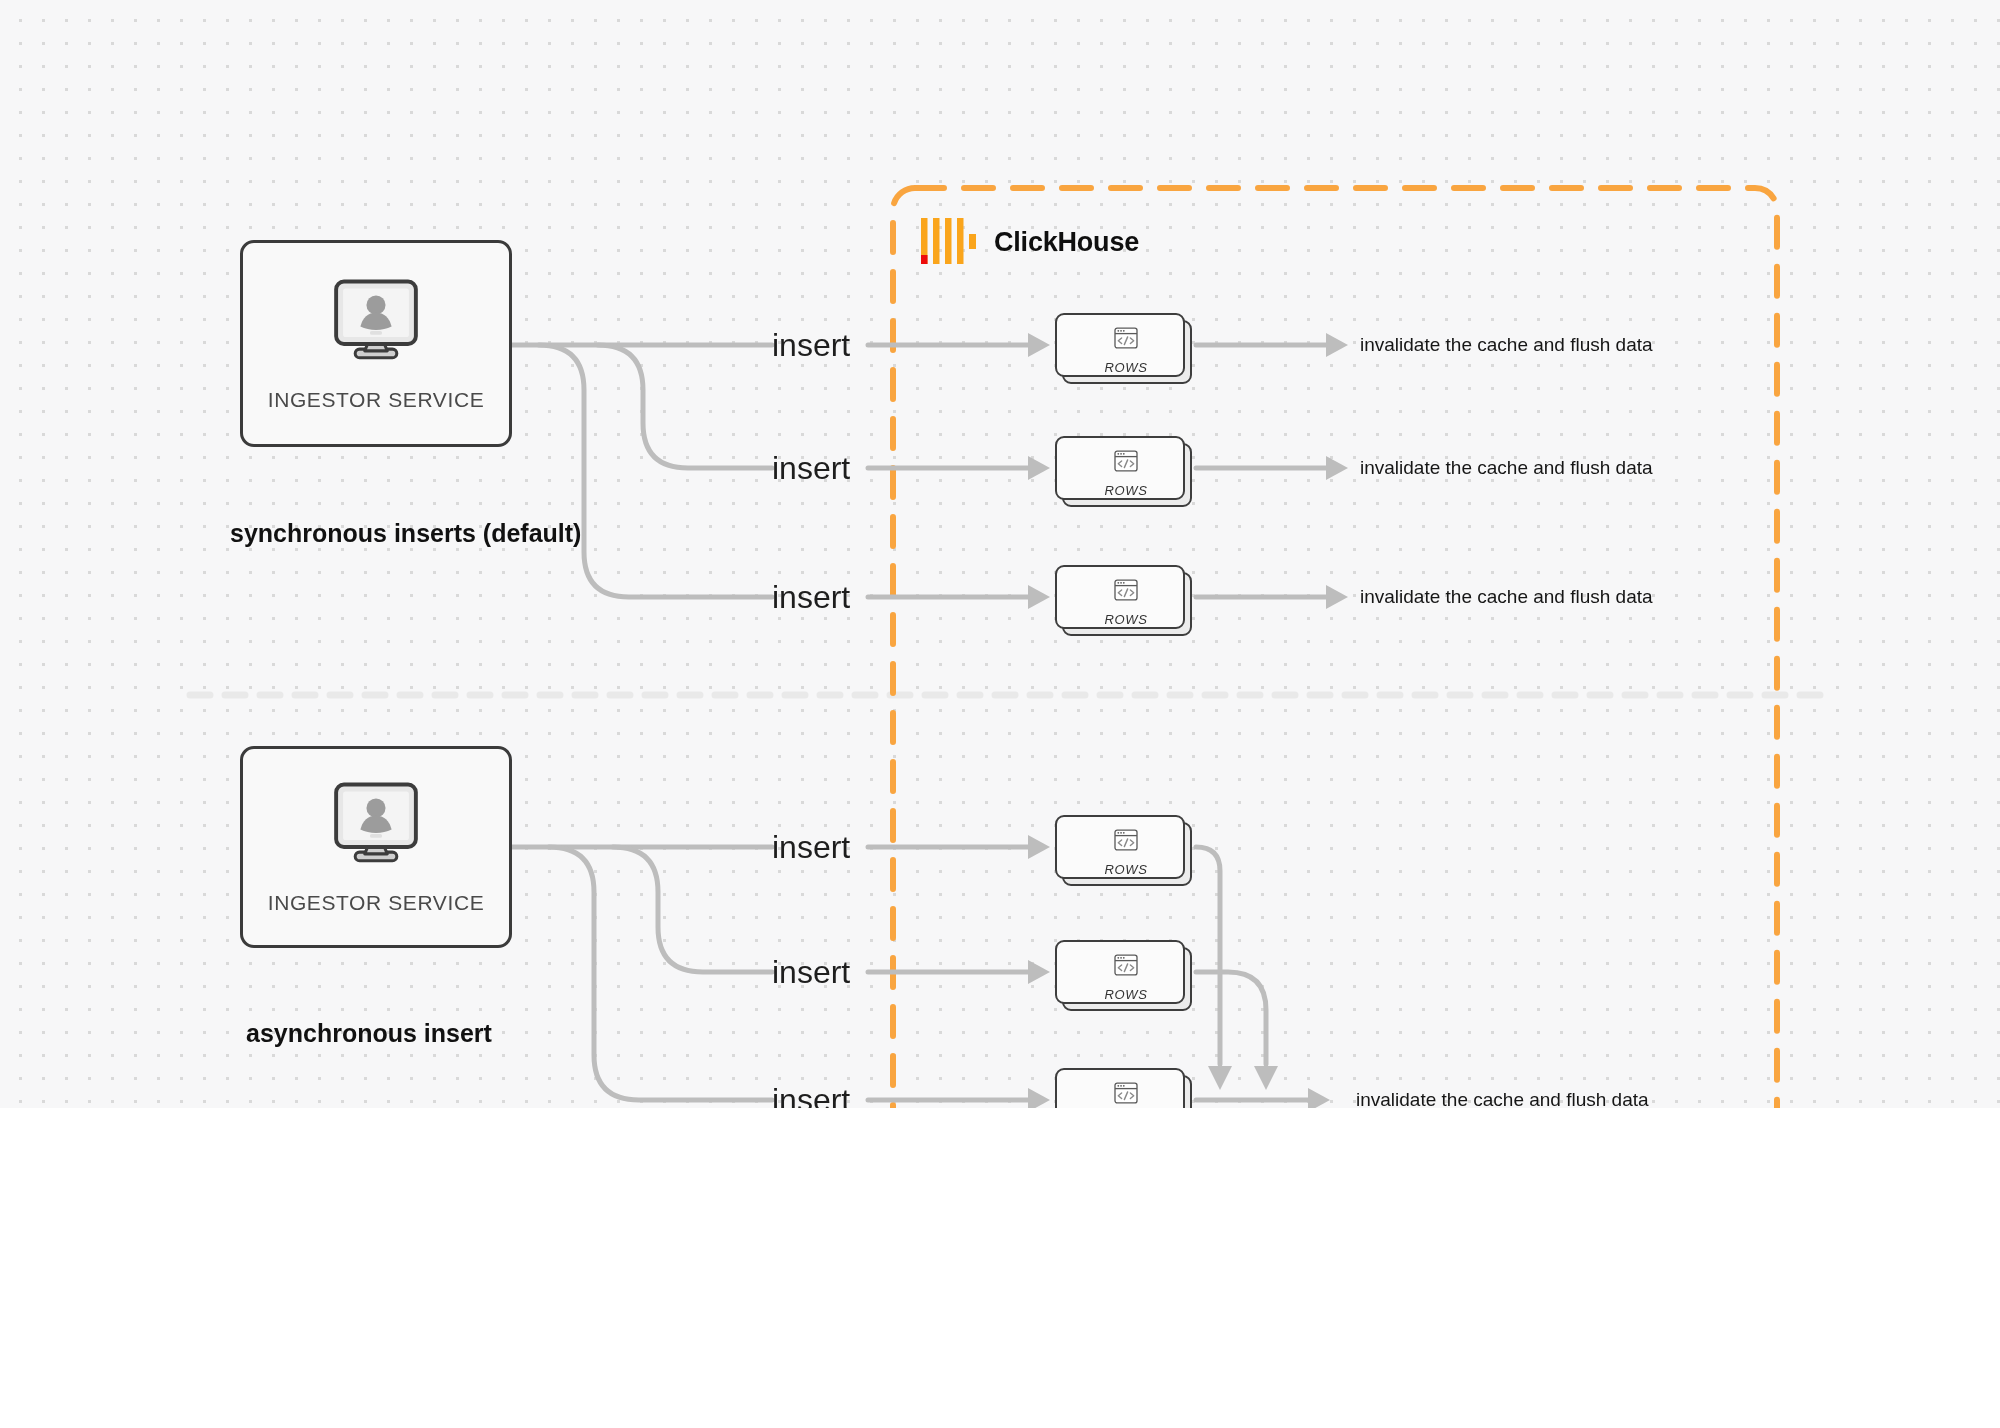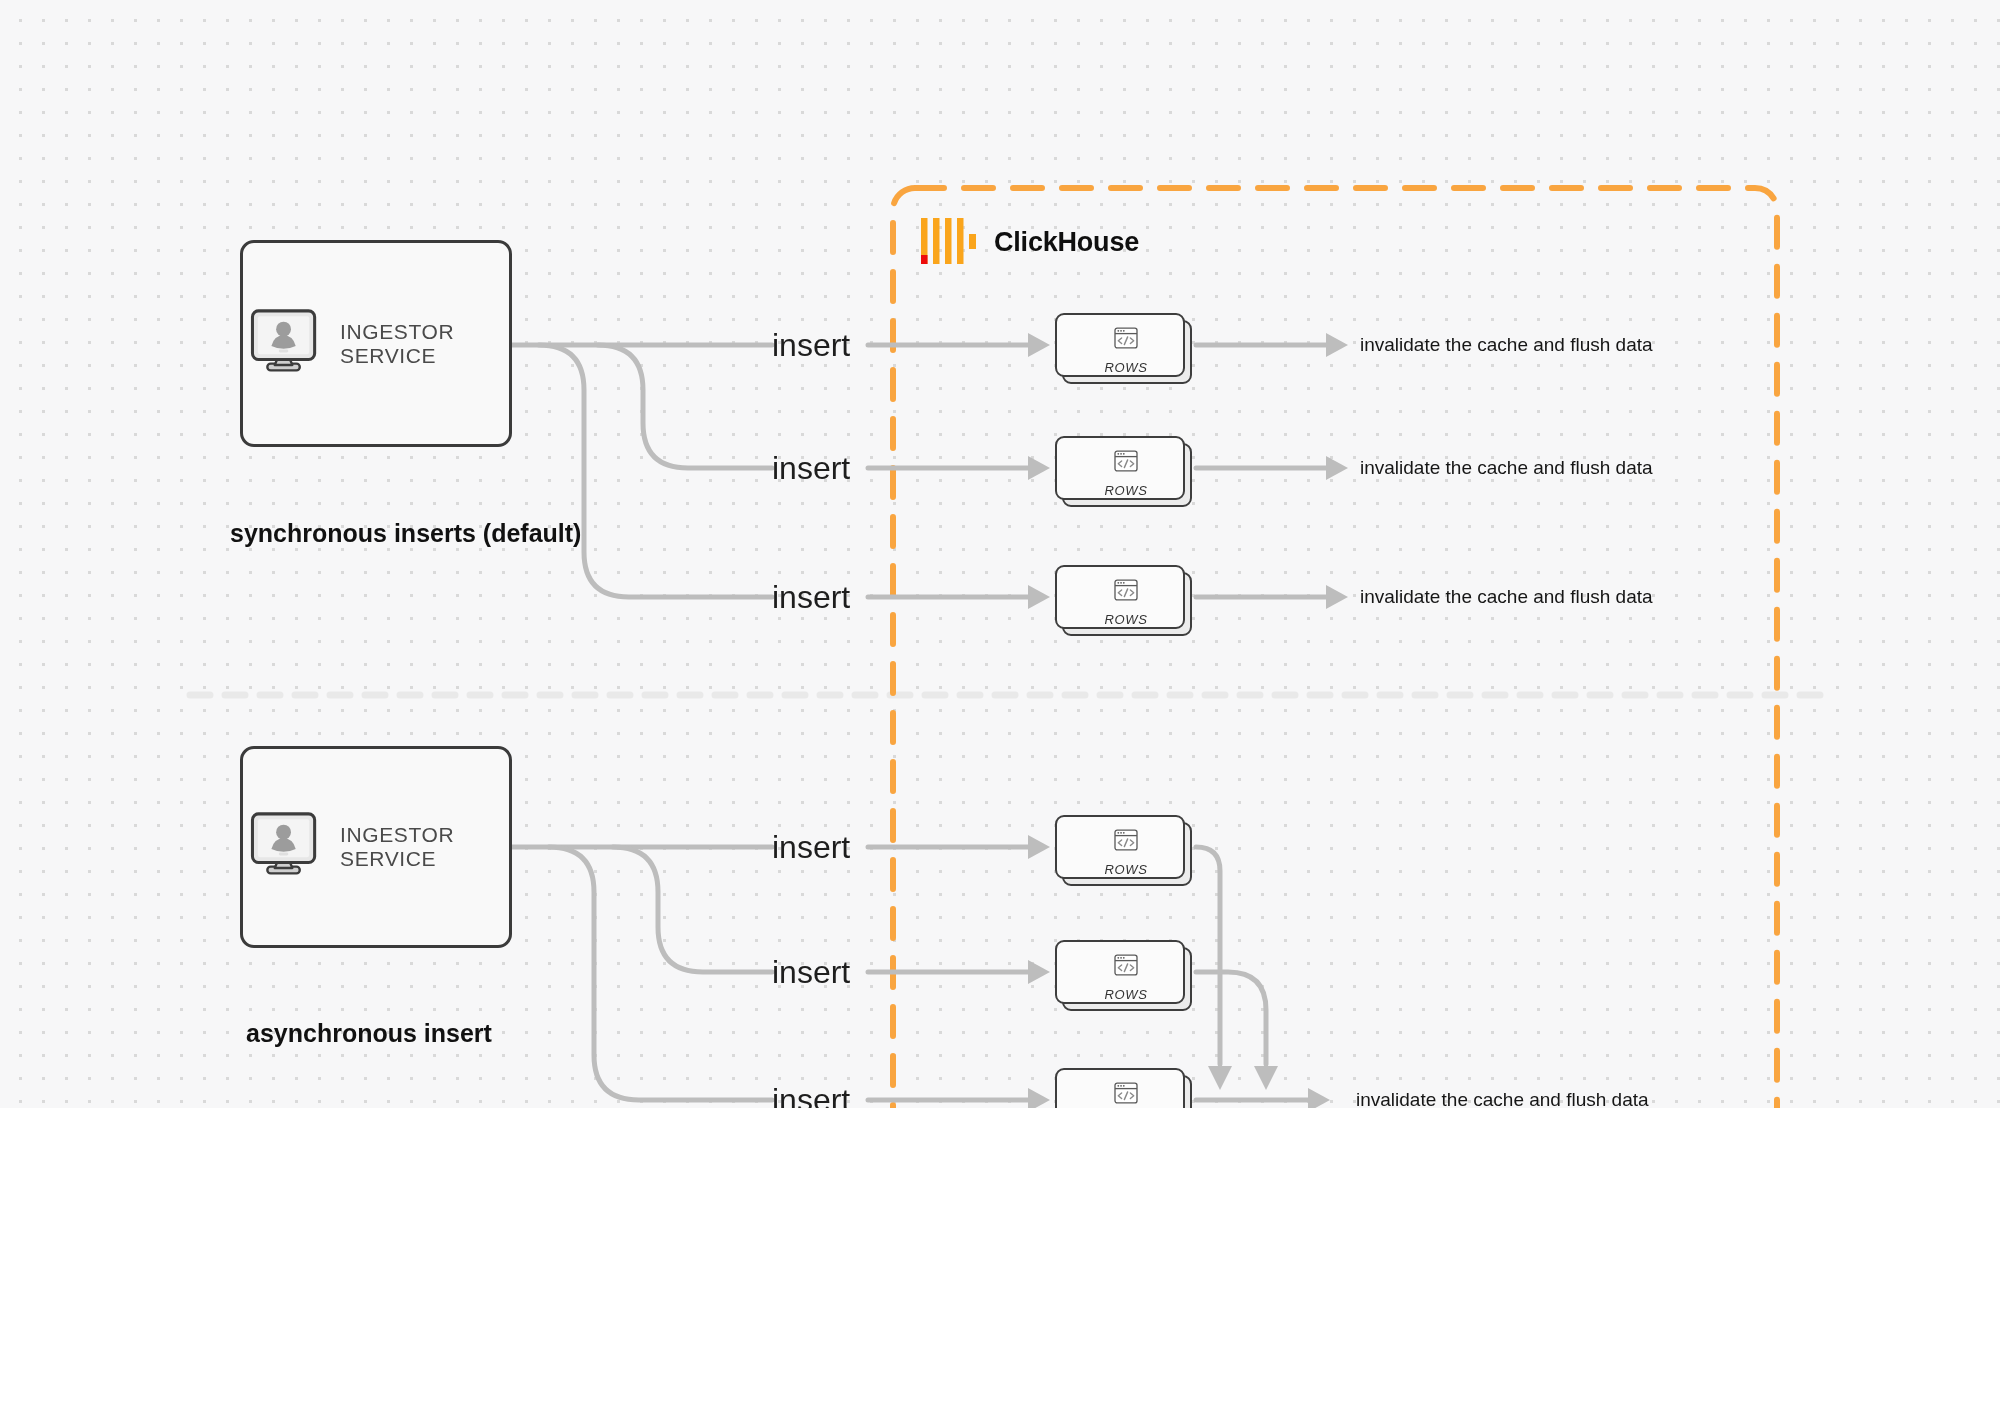--- a/index.html
+++ b/index.html
@@ -8,21 +8,21 @@
     position:relative;width:2000px;height:1108px;overflow:hidden;
     background-color:#f7f7f8;
     background-image:radial-gradient(circle,#d9d9d9 1.6px,transparent 1.8px);
     background-size:23px 23px;background-position:9px 9px;
   }
   #wires{position:absolute;left:0;top:0;z-index:1;}
   .abs{position:absolute;z-index:2;}
 
   .ingestor-box{
     width:272px;border-radius:14px;background:#f9f9f9;
-    border:3px solid #3b3b3b;display:flex;flex-direction:row;
+    border:3px solid #3b3b3b;display:flex;flex-direction:column;
     align-items:center;justify-content:center;gap:16px;box-sizing:border-box;
   }
   .ingestor-label{font-size:21px;color:#4a4a4a;letter-spacing:.6px;}
 
   .caption{font-size:25px;font-weight:bold;color:#111;line-height:30px;white-space:nowrap;text-align:right;}
 
   .lbl-insert{
     width:96px;font-size:32px;color:#1e1e1e;line-height:32px;
   }
   .lbl-invalidate{font-size:19px;color:#161616;line-height:30px;white-space:nowrap;}

